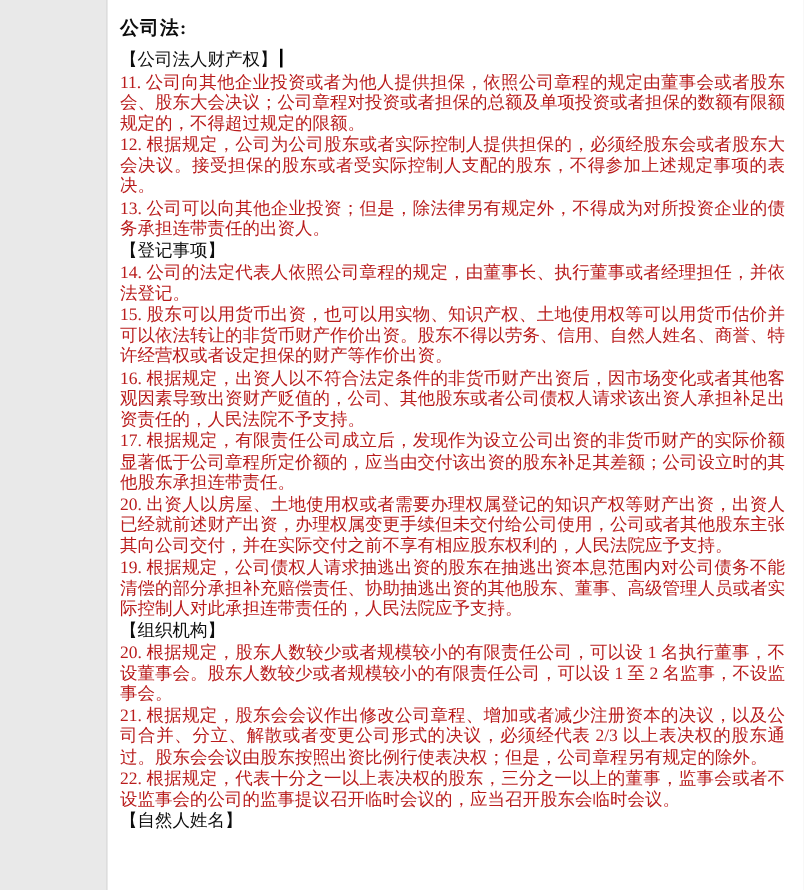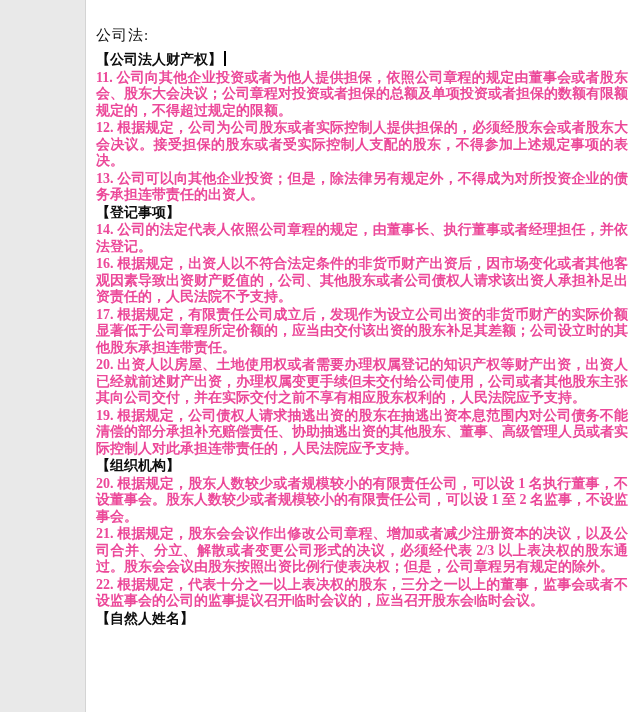--- a/index.html
+++ b/index.html
@@ -12,33 +12,32 @@
   .canvas { position:relative; width:643px; height:712px; }
   .page {
     position:absolute; left:85px; top:0;
     width:558px; height:712px;
     background:#ffffff;
     border-left:1px solid #d4d4d4;
     padding:10px 15px 0 10px;
     overflow:hidden;
   }
   .doc-title {
-    font-size:15px; font-weight:normal; color:#0d0d0d;
-    line-height:18px; margin:16px 0 7px 0; letter-spacing:1px;
+    font-size:15px; font-weight:bold; color:#0d0d0d;
+    line-height:18px; margin:4px 0 7px 0; letter-spacing:1px;
   }
   .sec-heading {
-    font-size:14px; font-weight:bold; color:#0d0d0d;
+    font-size:14px; font-weight:normal; color:#0d0d0d;
     line-height:16.5px; margin:1px 0;
     white-space:nowrap;
   }
   .para {
-    font-size:14px; color:#ec4899;
+    font-size:14px; color:#b91c1c;
     line-height:16.5px; text-align:justify;
     margin:1px 0;
-    font-weight:bold;
   }
   .cursor {
     display:inline-block; width:2px; height:15px;
     background:#000; vertical-align:-2px; margin-left:2px;
   }
 </style>
 </head>
 <body>
 
 <div class="canvas">
@@ -47,20 +46,21 @@
     <div class="doc-title">公司法:</div>
 
     <div class="sec-heading"><span>【公司法人财产权】</span><span class="cursor"></span></div>
     <p class="para">11. 公司向其他企业投资或者为他人提供担保，依照公司章程的规定由董事会或者股东会、股东大会决议；公司章程对投资或者担保的总额及单项投资或者担保的数额有限额规定的，不得超过规定的限额。</p>
     <p class="para">12. 根据规定，公司为公司股东或者实际控制人提供担保的，必须经股东会或者股东大会决议。接受担保的股东或者受实际控制人支配的股东，不得参加上述规定事项的表决。</p>
     <p class="para">13. 公司可以向其他企业投资；但是，除法律另有规定外，不得成为对所投资企业的债务承担连带责任的出资人。</p>
 
     <div class="sec-heading">【登记事项】</div>
     <p class="para">14. 公司的法定代表人依照公司章程的规定，由董事长、执行董事或者经理担任，并依法登记。</p>
 
+    <p class="para">15. 股东可以用货币出资，也可以用实物、知识产权、土地使用权等可以用货币估价并可以依法转让的非货币财产作价出资。股东不得以劳务、信用、自然人姓名、商誉、特许经营权或者设定担保的财产等作价出资。</p>
     <p class="para">16. 根据规定，出资人以不符合法定条件的非货币财产出资后，因市场变化或者其他客观因素导致出资财产贬值的，公司、其他股东或者公司债权人请求该出资人承担补足出资责任的，人民法院不予支持。</p>
     <p class="para">17. 根据规定，有限责任公司成立后，发现作为设立公司出资的非货币财产的实际价额显著低于公司章程所定价额的，应当由交付该出资的股东补足其差额；公司设立时的其他股东承担连带责任。</p>
     <p class="para">20. 出资人以房屋、土地使用权或者需要办理权属登记的知识产权等财产出资，出资人已经就前述财产出资，办理权属变更手续但未交付给公司使用，公司或者其他股东主张其向公司交付，并在实际交付之前不享有相应股东权利的，人民法院应予支持。</p>
     <p class="para">19. 根据规定，公司债权人请求抽逃出资的股东在抽逃出资本息范围内对公司债务不能清偿的部分承担补充赔偿责任、协助抽逃出资的其他股东、董事、高级管理人员或者实际控制人对此承担连带责任的，人民法院应予支持。</p>
 
     <div class="sec-heading">【组织机构】</div>
     <p class="para">20. 根据规定，股东人数较少或者规模较小的有限责任公司，可以设 1 名执行董事，不设董事会。股东人数较少或者规模较小的有限责任公司，可以设 1 至 2 名监事，不设监事会。</p>
     <p class="para">21. 根据规定，股东会会议作出修改公司章程、增加或者减少注册资本的决议，以及公司合并、分立、解散或者变更公司形式的决议，必须经代表 2/3 以上表决权的股东通过。股东会会议由股东按照出资比例行使表决权；但是，公司章程另有规定的除外。</p>
     <p class="para">22. 根据规定，代表十分之一以上表决权的股东，三分之一以上的董事，监事会或者不设监事会的公司的监事提议召开临时会议的，应当召开股东会临时会议。</p>
 

